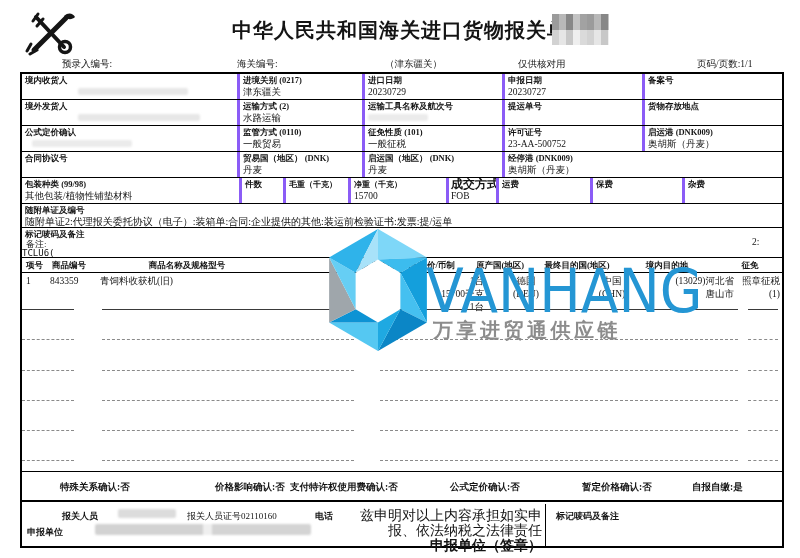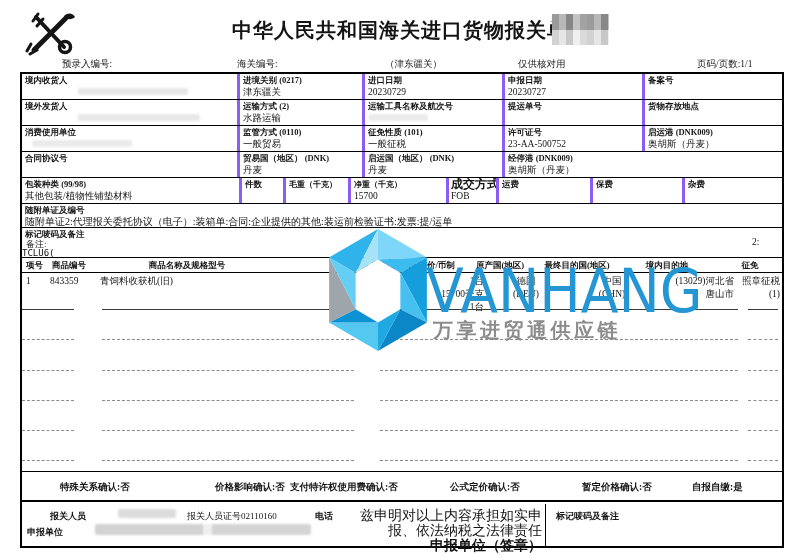--- a/index.html
+++ b/index.html
@@ -114,21 +114,21 @@
         <div class="val"></div>
       </div>
       <div class="cell" style="width:140px">
         <div class="lbl">货物存放地点</div>
         <div class="val"></div>
       </div>
     </div>
 
     <div class="row" style="top:52px;height:26px">
       <div class="cell" style="width:215px">
-        <div class="lbl">消费使用单位</div>
+        <div class="lbl">公式定价确认</div>
         <div class="val"></div>
       </div>
       <div class="cell" style="width:125px">
         <div class="lbl">监管方式 (0110)</div>
         <div class="val">一般贸易</div>
       </div>
       <div class="cell" style="width:140px">
         <div class="lbl">征免性质 (101)</div>
         <div class="val">一般征税</div>
       </div>
@@ -285,21 +285,21 @@
       <span class="conf" style="left:38px;top:9px">特殊关系确认:否</span>
       <span class="conf" style="left:193px;top:9px">价格影响确认:否</span>
       <span class="conf" style="left:268px;top:9px">支付特许权使用费确认:否</span>
       <span class="conf" style="left:428px;top:9px">公式定价确认:否</span>
       <span class="conf" style="left:560px;top:9px">暂定价格确认:否</span>
       <span class="conf" style="left:670px;top:9px">自报自缴:是</span>
     </div>
 
     <div class="abs" style="left:0;top:430px;width:760px;height:42px">
       <div class="abs" style="left:523px;top:0;width:0;height:42px;border-left:1px solid #000"></div>
-      <span class="ft" style="left:28px;top:6px">报关人员</span>
+      <span class="ft" style="left:40px;top:6px">报关人员</span>
       <span class="ft" style="left:165px;top:6px;font-weight:normal">报关人员证号02110160</span>
       <span class="ft" style="left:293px;top:6px">电话</span>
       <div class="abs" style="left:320px;top:4px;width:200px;text-align:right;font-size:14px;line-height:15px">
         <div>兹申明对以上内容承担如实申报、依法纳税之法律责任</div>
         <div style="font-weight:bold">申报单位（签章）</div>
       </div>
       <span class="ft" style="left:5px;top:22px">申报单位</span>
       <span class="ft" style="left:534px;top:6px">标记唛码及备注</span>
 
       <div class="smudge" style="left:73px;top:20px;width:216px;height:11px;background:linear-gradient(90deg,#d2d2d2 0 50%,#efefef 50% 54%,#d4d4d4 54% 100%)"></div>

